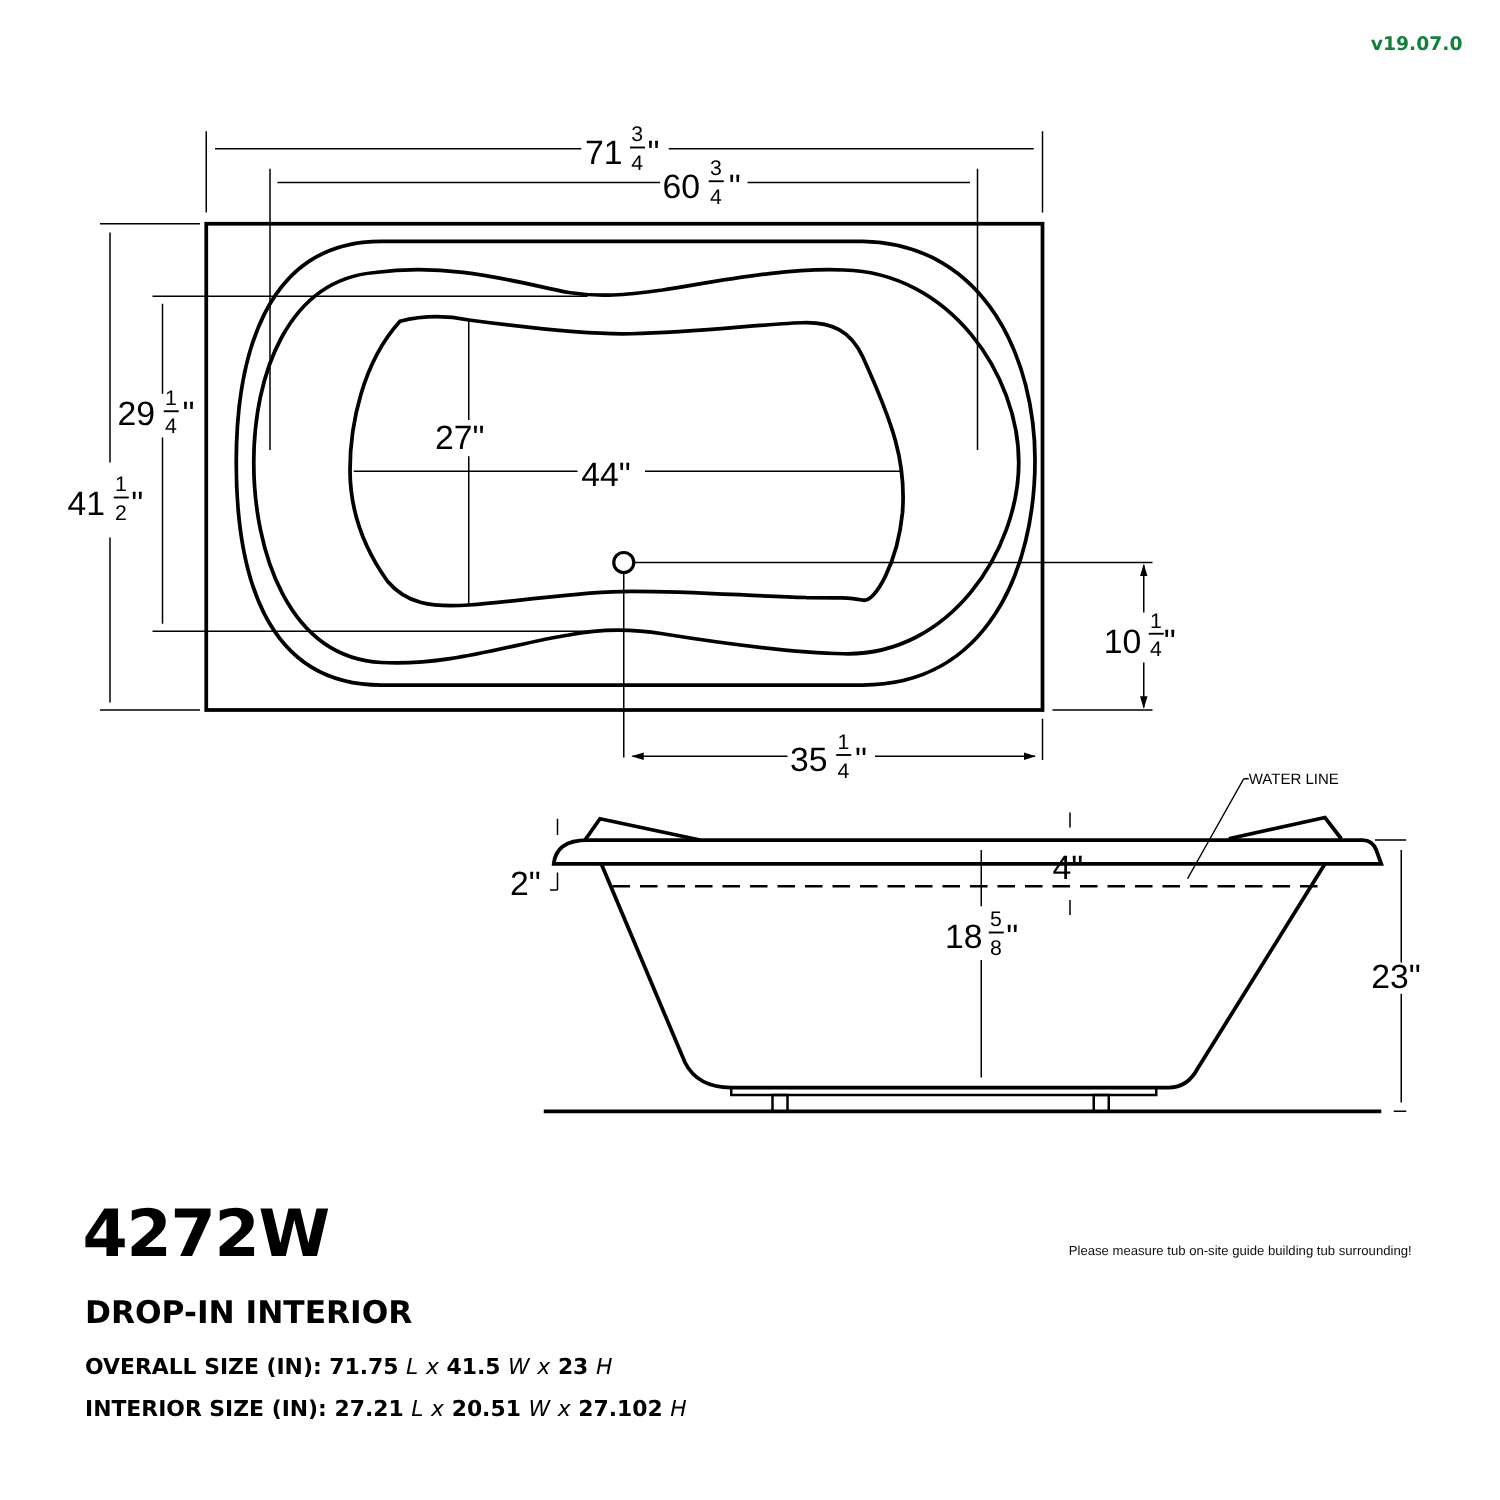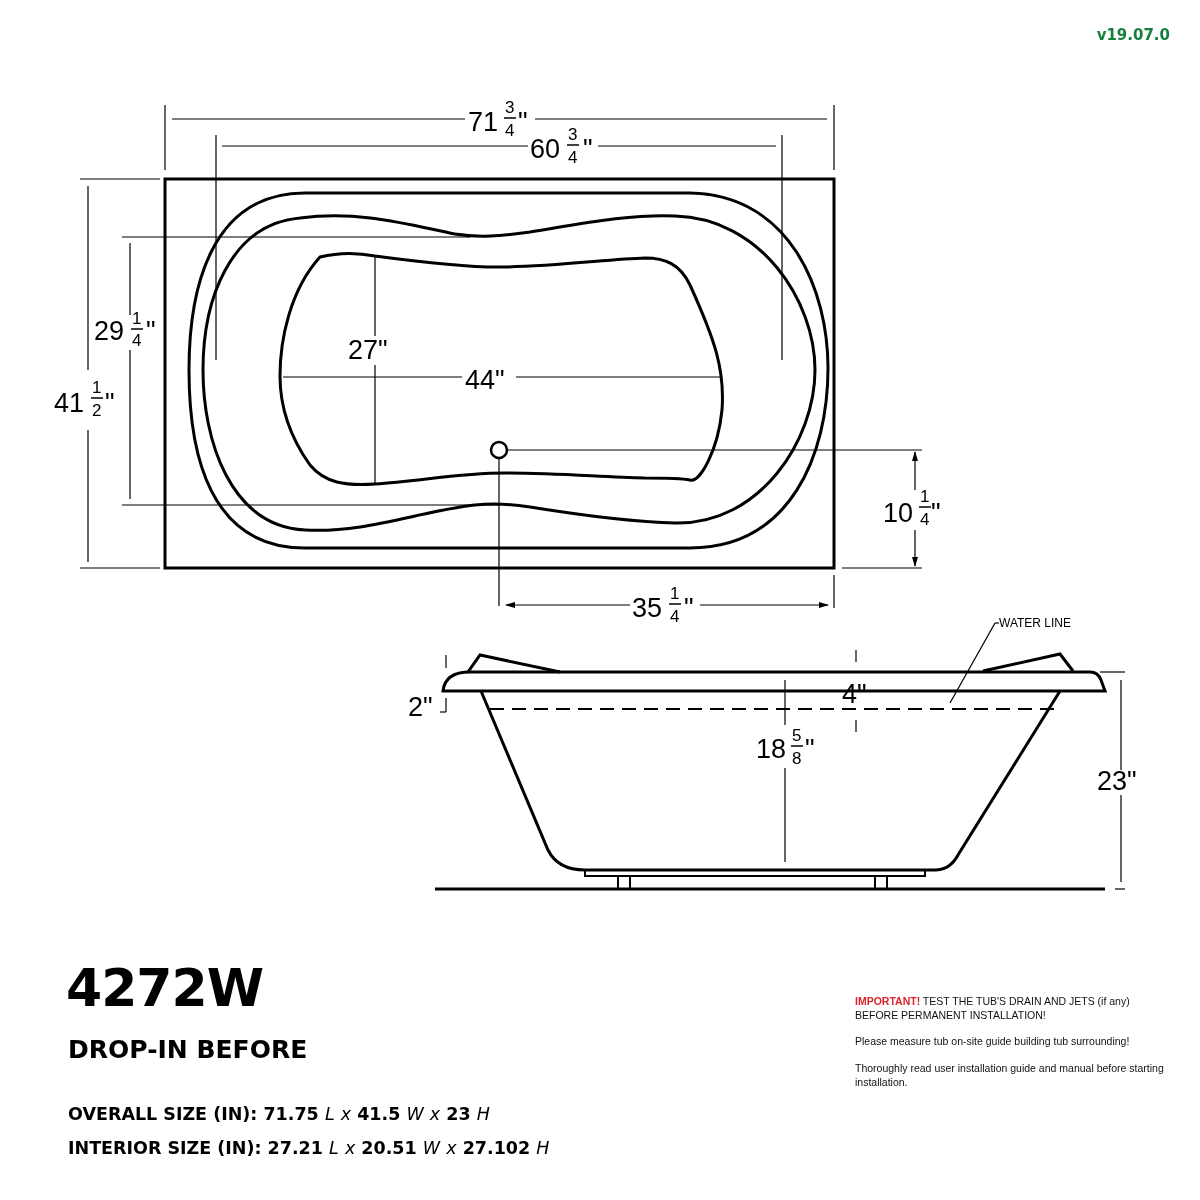--- a/index.html
+++ b/index.html
@@ -4,21 +4,21 @@
   <style>
     html, body { margin: 0; padding: 0; background: #ffffff; }
     body { width: 1200px; height: 1200px; position: relative; overflow: hidden; font-family: "Liberation Sans", sans-serif; color: #000; }
     .version { position: absolute; top: 26px; right: 30px; font-family: "DejaVu Sans", sans-serif; font-weight: bold; font-size: 15px; color: #15803d; }
     svg.drawing { position: absolute; left: 0; top: 0; }
     .dim { font-family: "Liberation Sans", sans-serif; font-size: 27px; fill: #000; }
     .frac { font-family: "Liberation Sans", sans-serif; font-size: 17px; fill: #000; }
     .label-small { font-family: "Liberation Sans", sans-serif; font-size: 12px; fill: #000; }
     .model { position: absolute; left: 66px; top: 962px; font-family: "DejaVu Sans", sans-serif; font-weight: bold; font-size: 52px; letter-spacing: -1px; line-height: 1; }
     .subtitle { position: absolute; left: 68px; top: 1037px; font-family: "DejaVu Sans", sans-serif; font-weight: bold; font-size: 25px; line-height: 1; }
-    .spec { position: absolute; left: 68px; font-family: "DejaVu Sans", sans-serif; font-weight: bold; font-size: 17.5px; line-height: 1; white-space: nowrap; margin-top: 20px; }
+    .spec { position: absolute; left: 68px; font-family: "DejaVu Sans", sans-serif; font-weight: bold; font-size: 17.5px; line-height: 1; white-space: nowrap; }
     .spec .it { font-style: italic; font-weight: normal; }
     .spec1 { top: 1086px; }
     .spec2 { top: 1120px; }
     .notes { position: absolute; left: 855px; top: 995px; width: 320px; font-family: "Liberation Sans", sans-serif; font-size: 10.5px; line-height: 1.3; color: #111; }
     .notes p { margin: 0 0 13px 0; }
     .notes .imp { color: #d8262c; font-weight: bold; }
   </style>
 </head>
 <body>
 
@@ -180,21 +180,21 @@
 
     <line x1="1100" y1="672" x2="1125" y2="672" stroke="#000" stroke-width="1.2"></line>
     <line x1="1115" y1="889" x2="1125" y2="889" stroke="#000" stroke-width="1.2"></line>
     <line x1="1121" y1="680" x2="1121" y2="770" stroke="#000" stroke-width="1.2"></line>
     <line x1="1121" y1="795" x2="1121" y2="882" stroke="#000" stroke-width="1.2"></line>
     <text class="dim" x="1097" y="790">23"</text>
   </g>
 </svg>
 
 <div class="model">4272W</div>
-<div class="subtitle">DROP-IN BEFORE</div>
+<div class="subtitle">DROP-IN INTERIOR</div>
 
 <div class="spec spec1">
   <span>OVERALL SIZE (IN):</span>
   <span>71.75</span>
   <span class="it">L</span>
   <span class="it">x</span>
   <span>41.5</span>
   <span class="it">W</span>
   <span class="it">x</span>
   <span>23</span>
@@ -207,16 +207,14 @@
   <span class="it">L</span>
   <span class="it">x</span>
   <span>20.51</span>
   <span class="it">W</span>
   <span class="it">x</span>
   <span>27.102</span>
   <span class="it">H</span>
 </div>
 
 <div class="notes">
-  <p><span class="imp">IMPORTANT!</span><span> TEST THE TUB'S DRAIN AND JETS (if any) BEFORE PERMANENT INSTALLATION!</span></p>
   <p>Please measure tub on-site guide building tub surrounding!</p>
-  <p>Thoroughly read user installation guide and manual before starting installation.</p>
 </div>
 
 </body></html>

